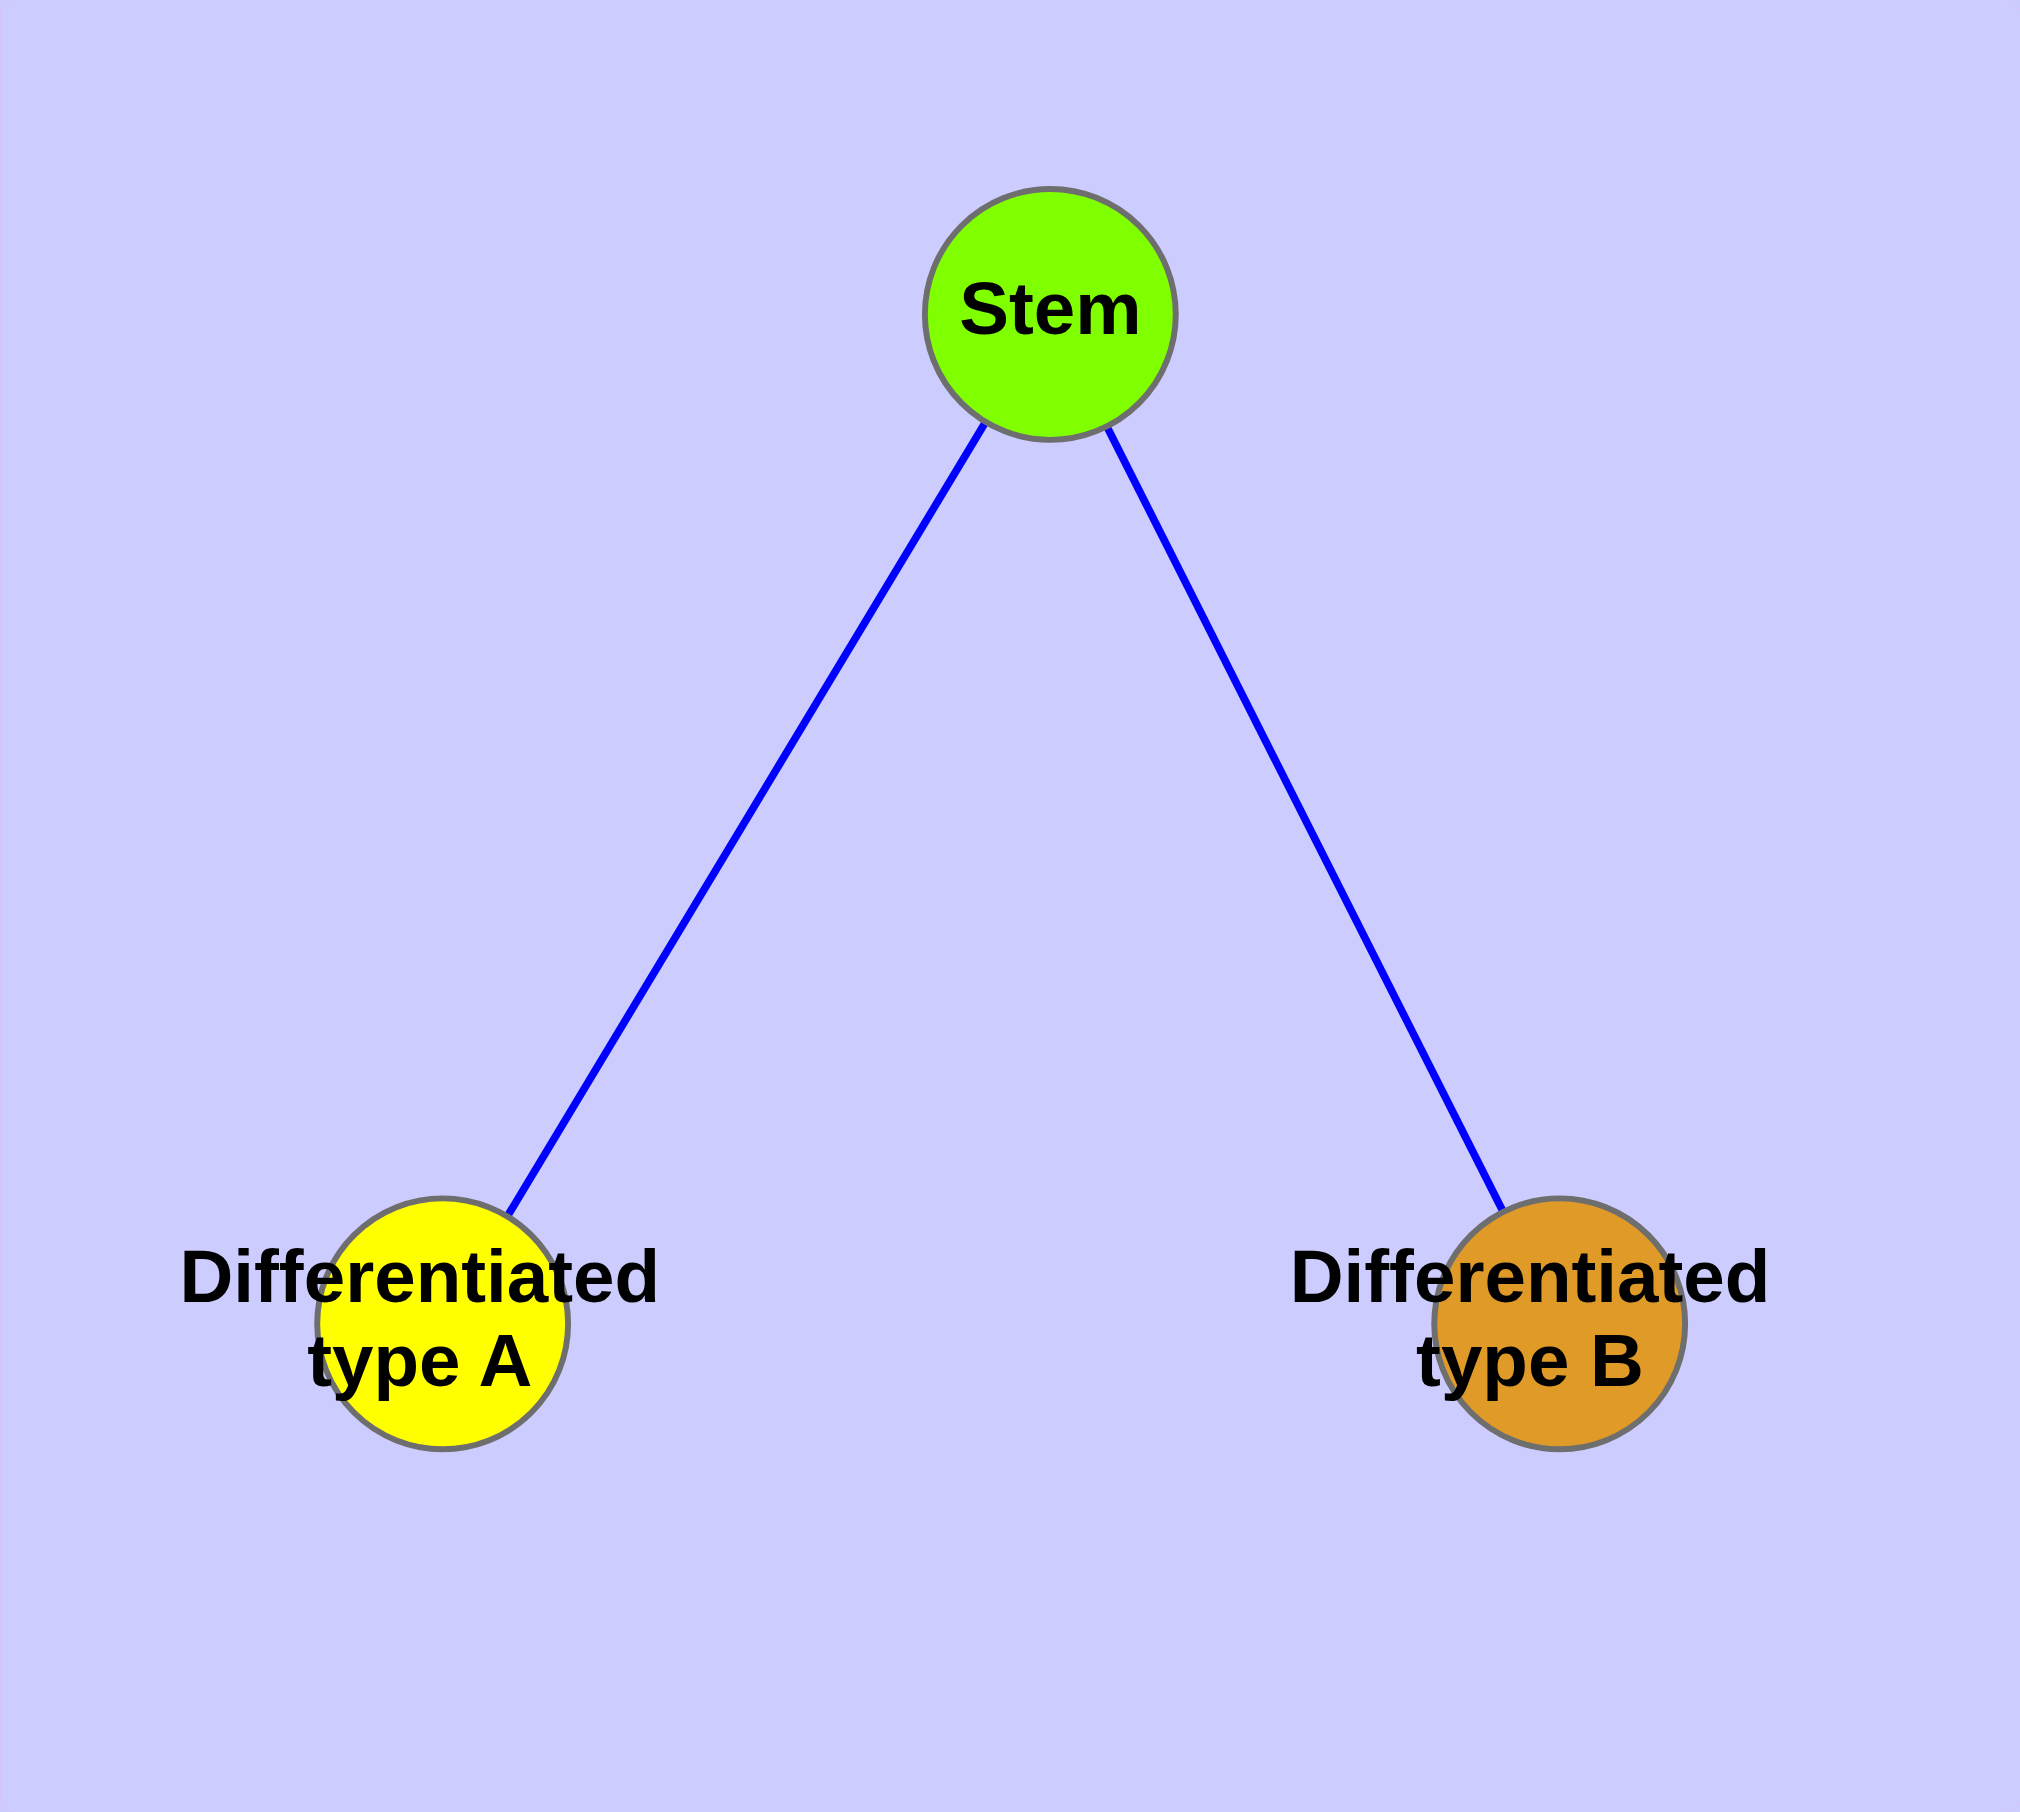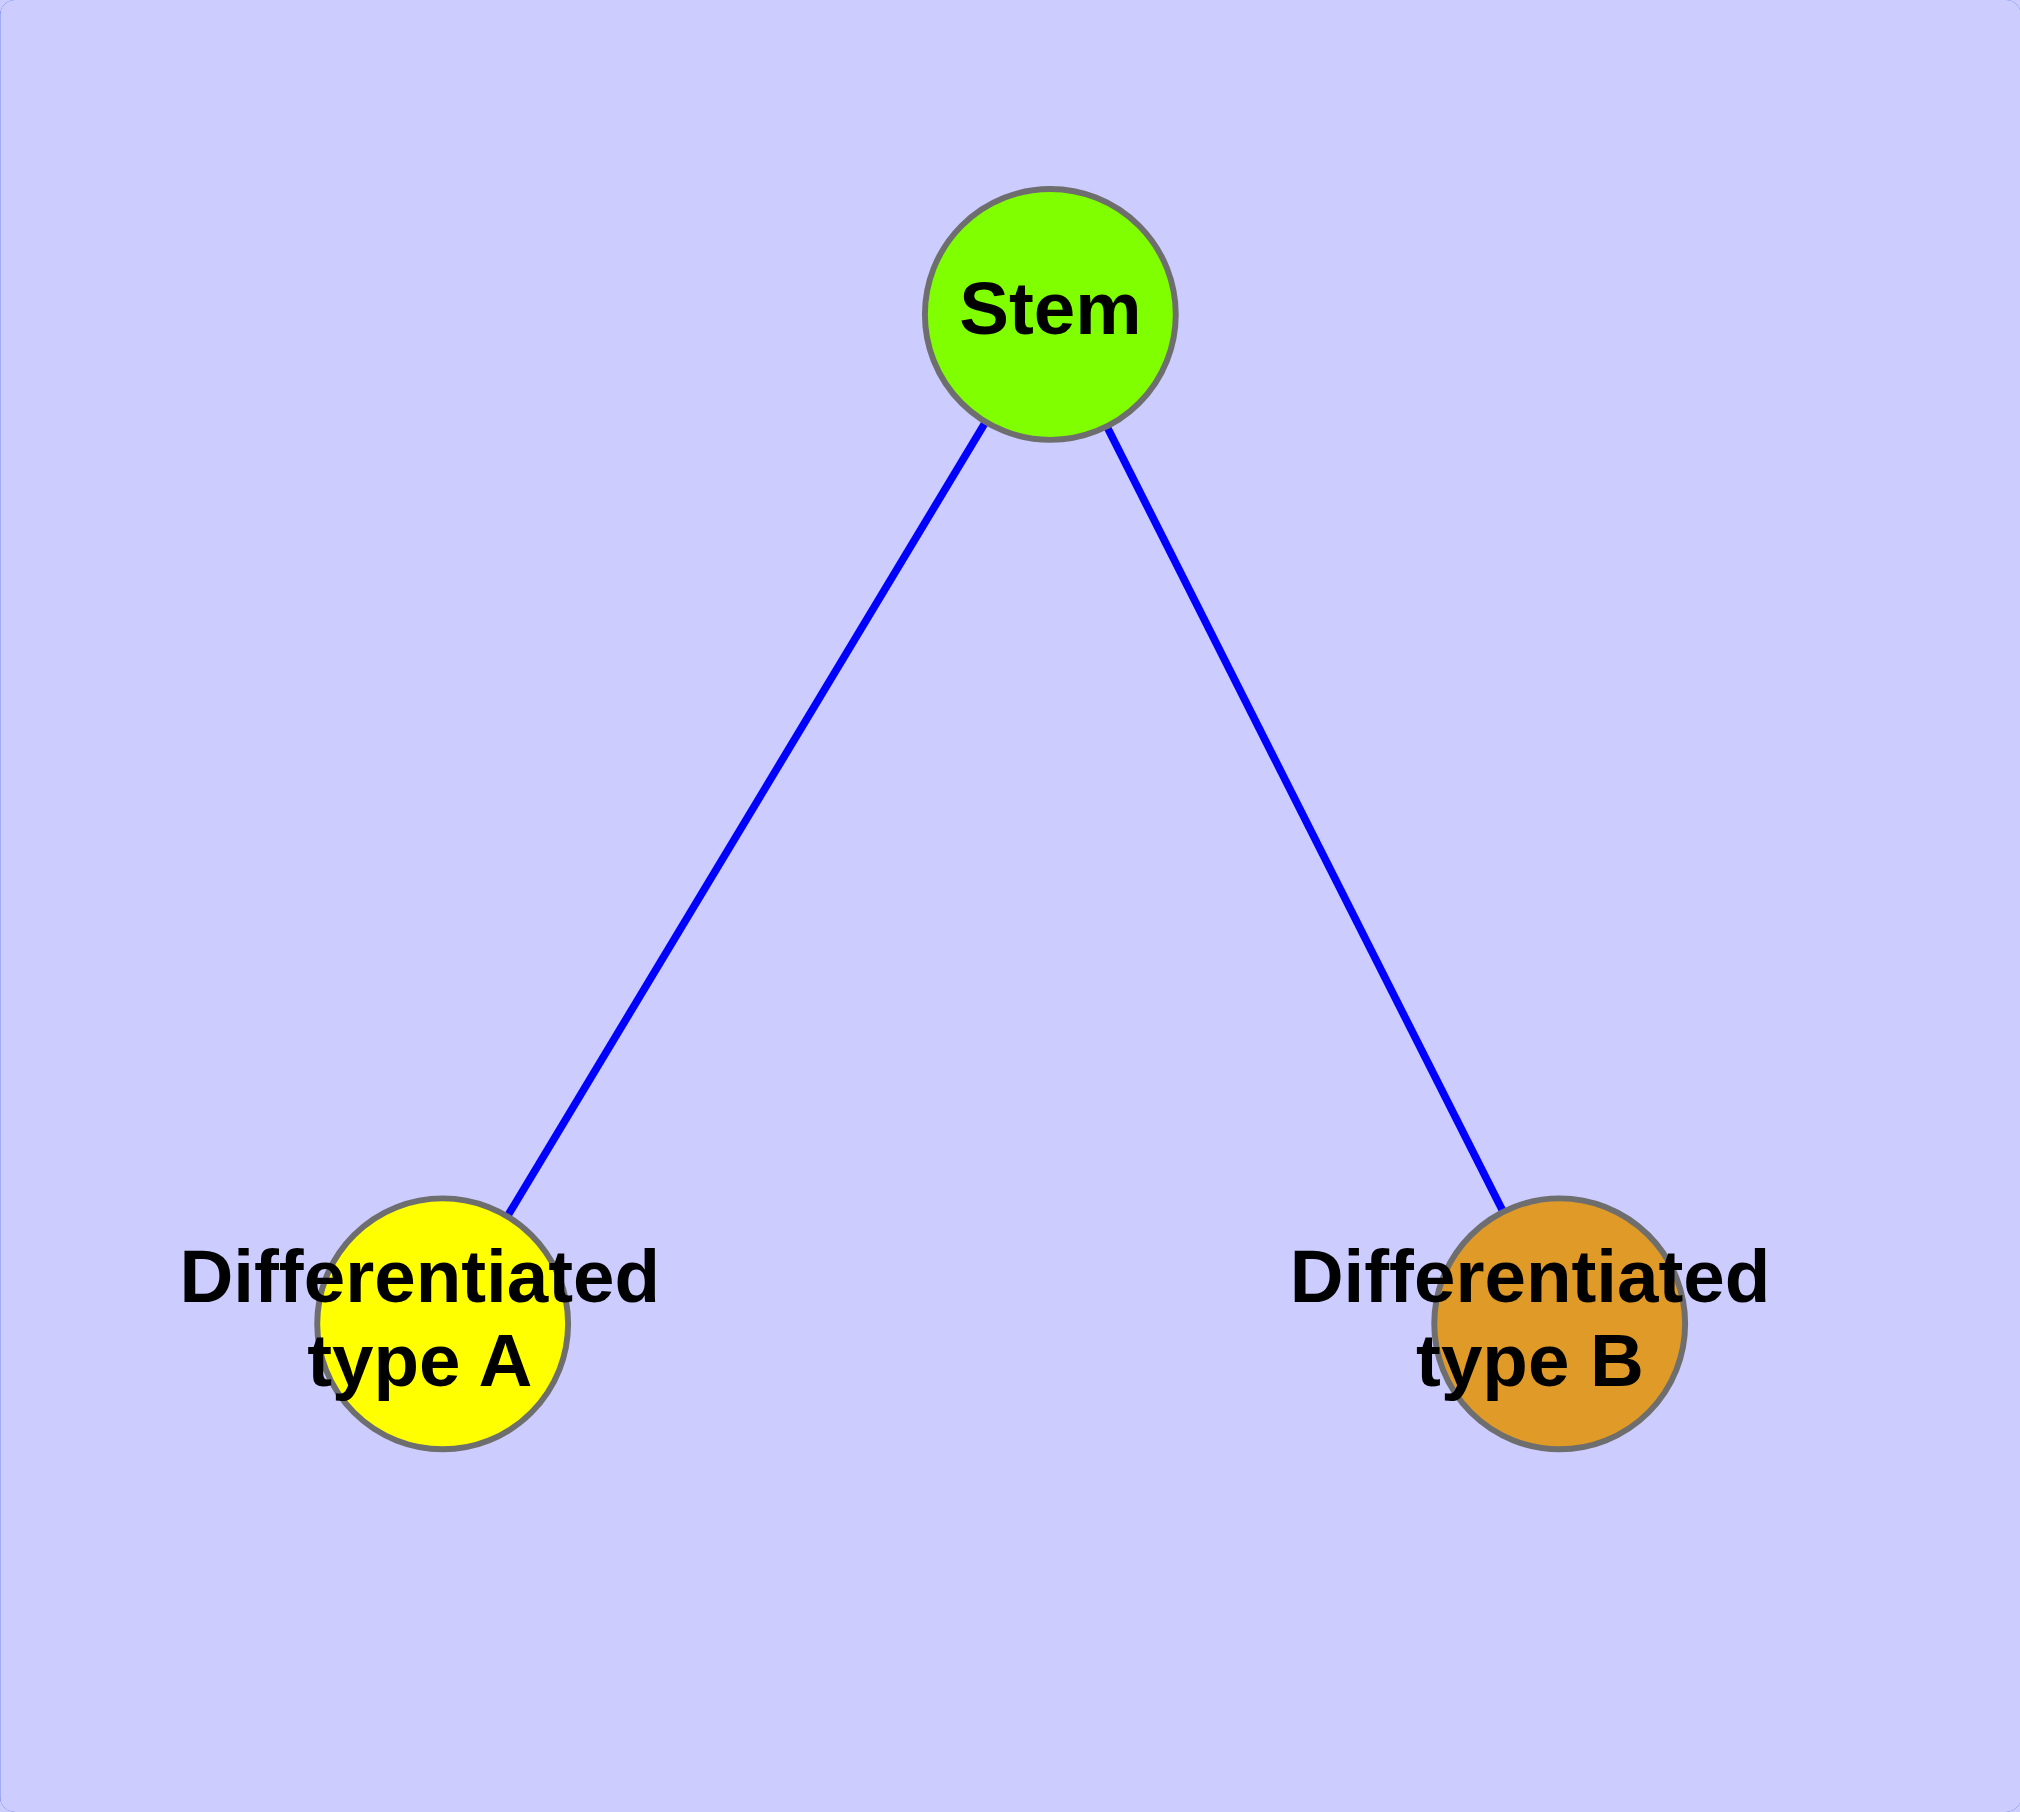--- a/index.html
+++ b/index.html
@@ -34,21 +34,21 @@
   .node-circle {
     stroke: #6e6e6e;
   }
   .graph-edge {
     stroke-linecap: butt;
   }
 </style>
 </head>
 <body style="background: rgb(204, 204, 255);">
 
-<div id="canvas-root" style="background: #1d4ed8; border-radius: 15px;">
+<div id="canvas-root" style="background: #f9a8d4; border-radius: 15px;">
   <svg id="graph-svg" viewBox="0 0 2384 2138" xmlns="http://www.w3.org/2000/svg">
 
     <rect id="bg-rect" x="0" y="0" width="2384" height="2138" fill="#ccccff"></rect>
 
     <g id="edges-layer">
         <line x1="1239" y1="371" x2="522" y2="1562" stroke="#0000ff" stroke-width="9" class="graph-edge"></line>
         <line x1="1239" y1="371" x2="1840" y2="1562" stroke="#0000ff" stroke-width="9" class="graph-edge"></line>
       </g>
     <g id="nodes-layer">
         <g>

